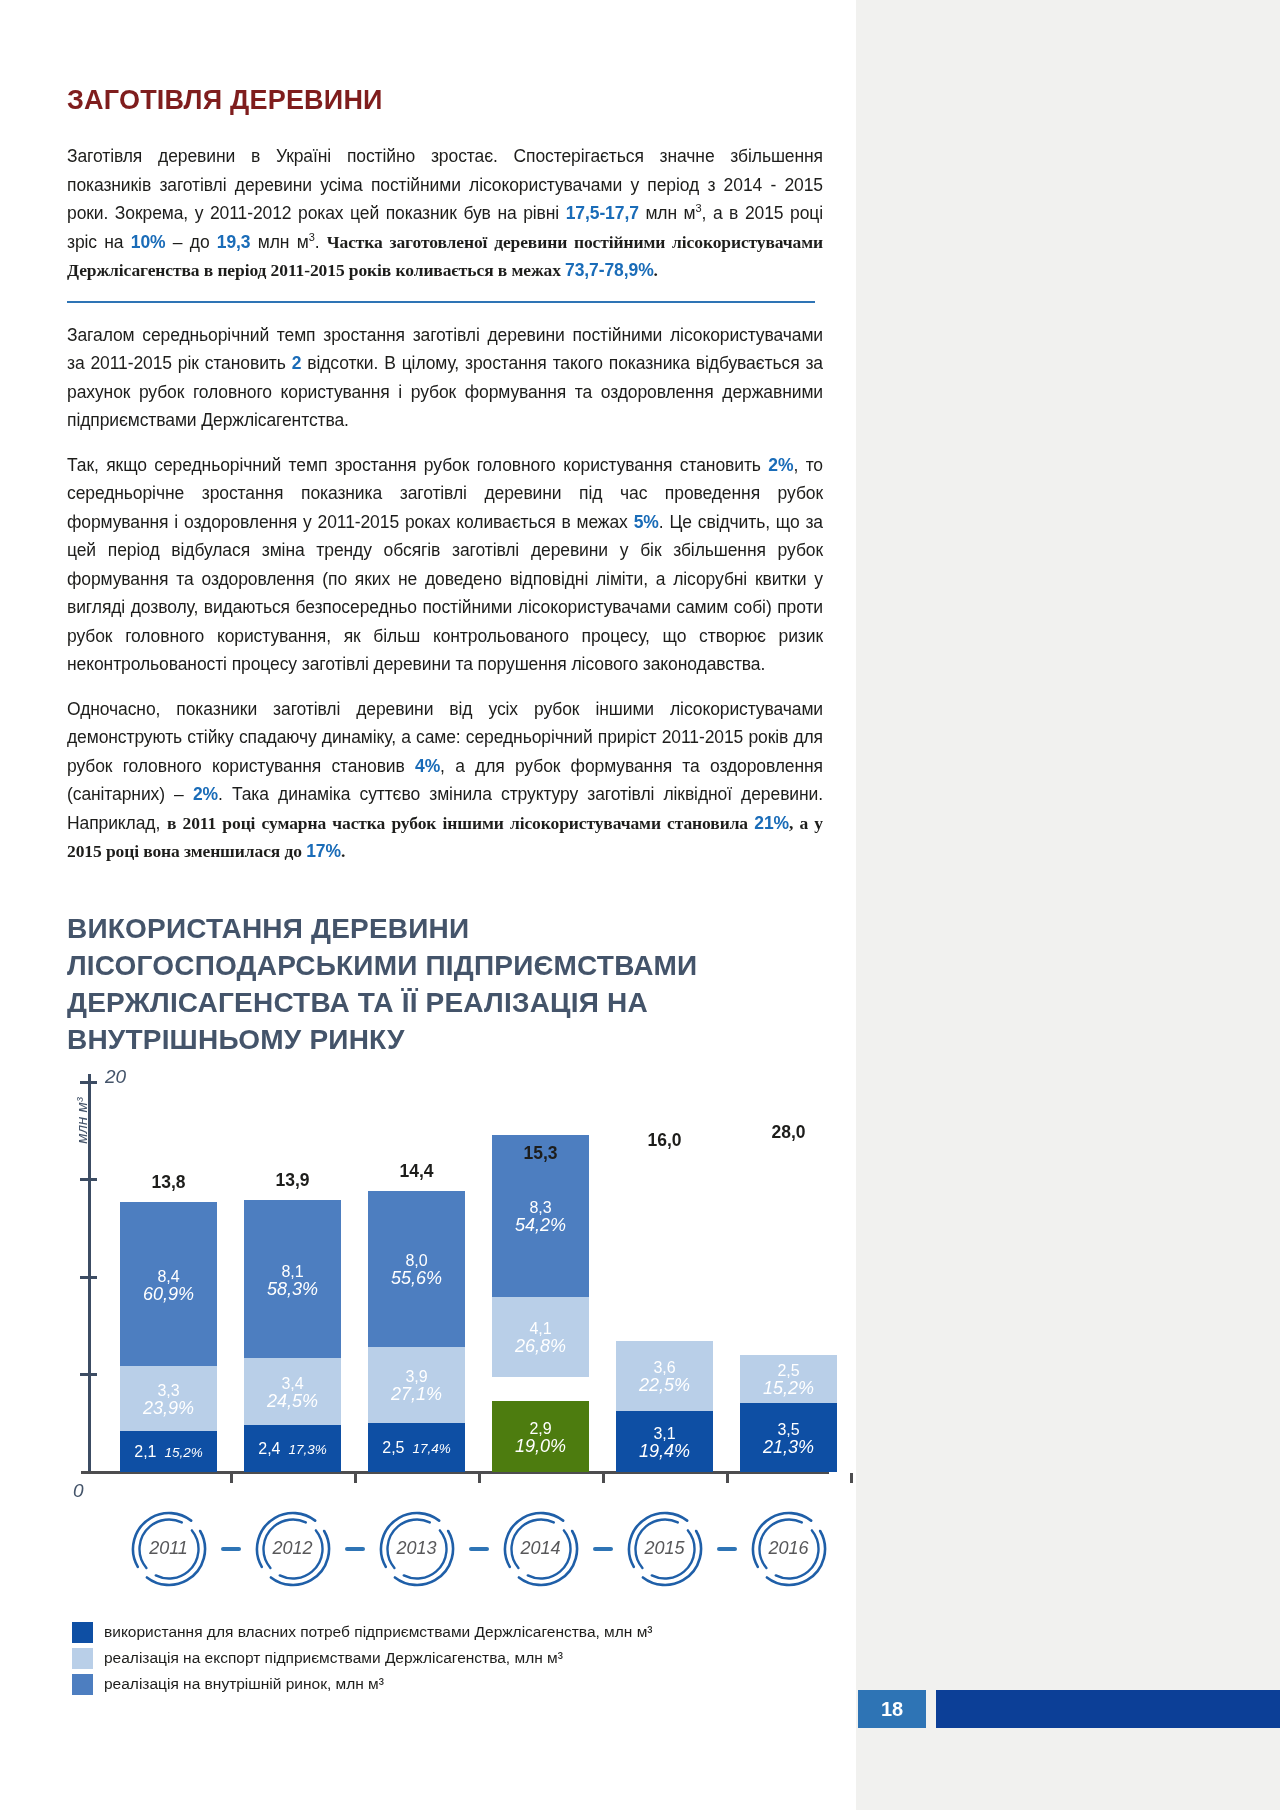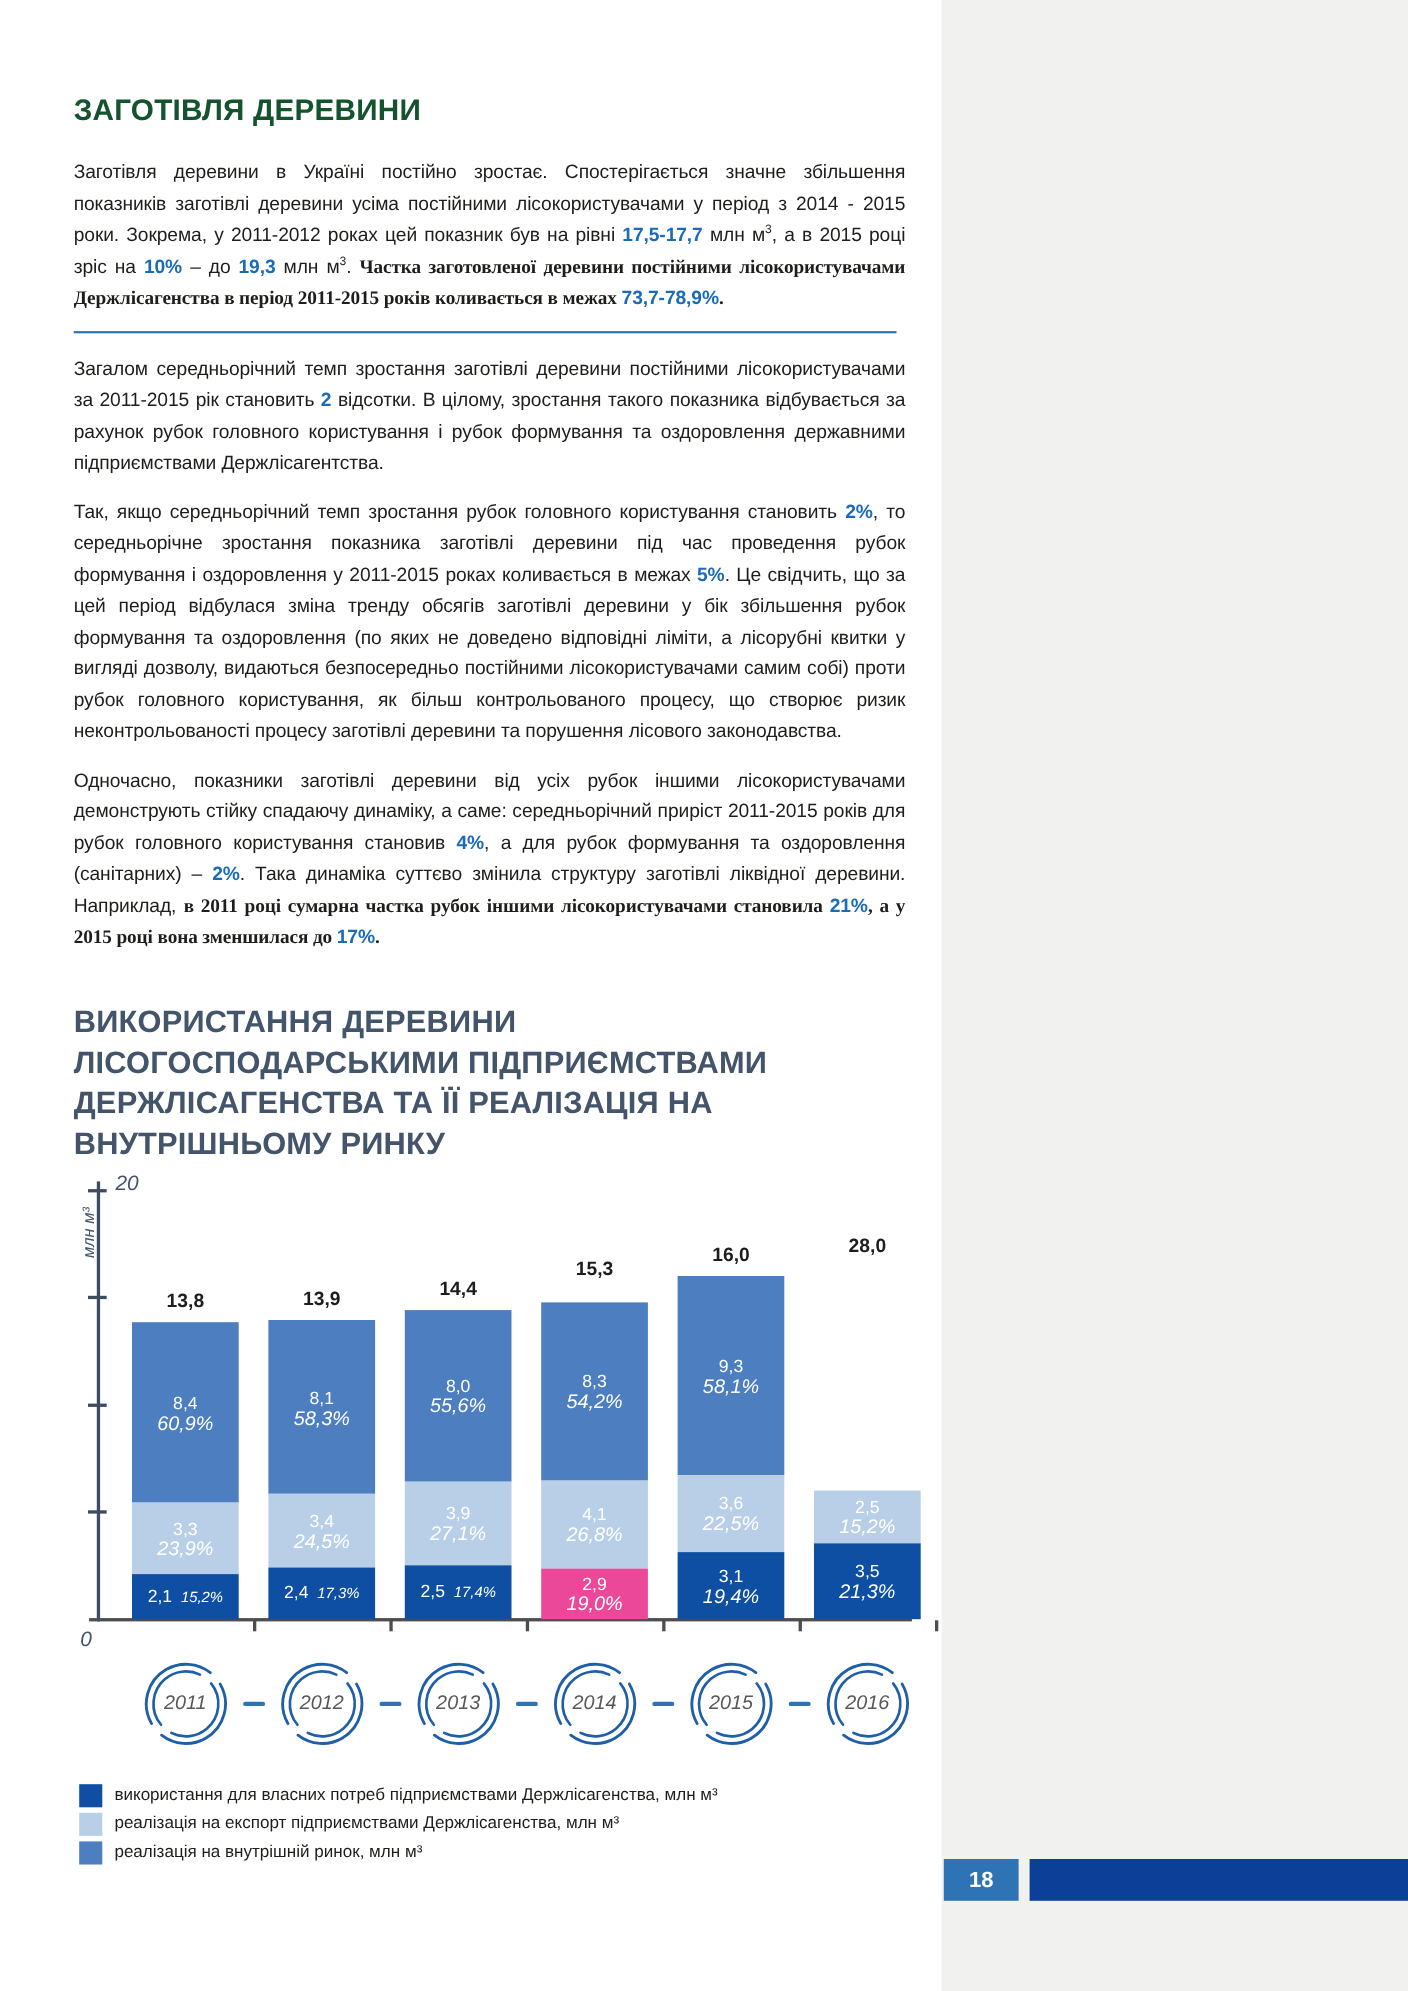--- a/index.html
+++ b/index.html
@@ -1,20 +1,20 @@
 <!DOCTYPE html>
 <html><head>
 <meta charset="utf-8">
 <style>
   html,body{margin:0;padding:0;background:#e8e8e8;}
   .page{position:relative;width:1280px;height:1810px;background:#ffffff;
         font-family:"Liberation Sans",sans-serif;color:#1d1d1b;overflow:hidden;}
   .right-band{position:absolute;right:0;top:0;width:424px;height:100%;background:#f1f1ef;}
   .content{position:absolute;left:67px;top:0;width:756px;}
-  .h1{margin:85px 0 26px 0;font-size:27px;font-weight:700;color:#14532d;letter-spacing:.2px;}
+  .h1{margin:85px 0 26px 0;font-size:27px;font-weight:700;color:#7f1d1d;letter-spacing:.2px;}
   .body-para{margin:0 0 16px 0;font-size:17.5px;line-height:28.5px;text-align:justify;letter-spacing:-0.1px;}
   .rule{height:2px;background:#2e74b5;margin:12px 0 18px 0;width:99%;}
   .run-b{font-weight:700;font-family:Liberation Serif, serif;}
   .run-bl{font-weight:700;color:#1a6cb8;}
   sup.run-sup{font-size:11px;line-height:0;}
   .h2{margin:44px 0 0 0;font-size:28px;font-weight:700;color:#44546a;line-height:37px;
       white-space:pre-line;letter-spacing:.2px;}
   
   .chart-wrap{position:relative;margin-top:24px;}
   .plot{position:relative;height:390px;width:756px;}
@@ -133,21 +133,21 @@
               <div class="seg-pct">27,1%</div>
             </div>
             <div class="seg" style="height: 156px; background: rgb(77, 126, 192);">
               <div class="seg-val">8,0</div>
               <div class="seg-pct">55,6%</div>
             </div>
           </div>
           <div class="bar-total" style="left: 301px; width: 97px; top: 79.2px;">14,4</div>
           <div class="x-tick" style="left: 410.5px;"></div>
           <div class="bar" style="left: 425px; width: 97px;">
-            <div class="seg" style="height: 46px; background: #ec4899;">
+            <div class="seg" style="height: 71px; background: #4d7c0f; margin-top: 24px;">
               <div class="seg-val">2,9</div>
               <div class="seg-pct">19,0%</div>
             </div>
             <div class="seg" style="height: 79.95px; background: rgb(185, 207, 232);">
               <div class="seg-val">4,1</div>
               <div class="seg-pct">26,8%</div>
             </div>
             <div class="seg" style="height: 161.85px; background: rgb(77, 126, 192);">
               <div class="seg-val">8,3</div>
               <div class="seg-pct">54,2%</div>
@@ -157,24 +157,20 @@
           <div class="x-tick" style="left: 534.5px;"></div>
           <div class="bar" style="left: 549px; width: 97px;">
             <div class="seg" style="height: 60.45px; background: rgb(14, 79, 164);">
               <div class="seg-val">3,1</div>
               <div class="seg-pct">19,4%</div>
             </div>
             <div class="seg" style="height: 70.2px; background: rgb(185, 207, 232);">
               <div class="seg-val">3,6</div>
               <div class="seg-pct">22,5%</div>
             </div>
-            <div class="seg" style="height: 181.35px; background: rgb(77, 126, 192);">
-              <div class="seg-val">9,3</div>
-              <div class="seg-pct">58,1%</div>
-            </div>
           </div>
           <div class="bar-total" style="left: 549px; width: 97px; top: 48px;">16,0</div>
           <div class="x-tick" style="left: 658.5px;"></div>
           <div class="bar" style="left: 673px; width: 97px;">
             <div class="seg" style="height: 68.25px; background: rgb(14, 79, 164);">
               <div class="seg-val">3,5</div>
               <div class="seg-pct">21,3%</div>
             </div>
             <div class="seg" style="height: 48.75px; background: rgb(185, 207, 232);">
               <div class="seg-val">2,5</div>

